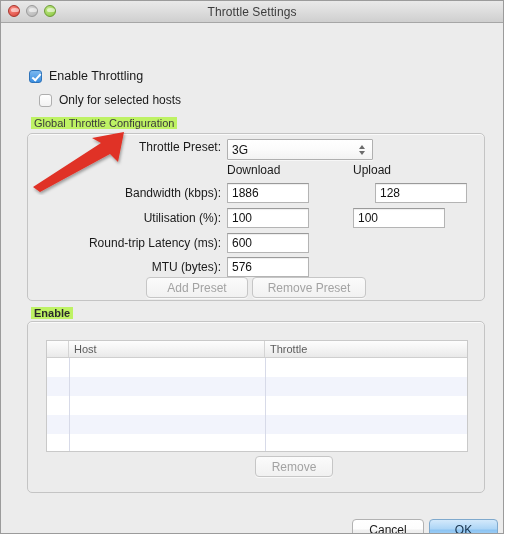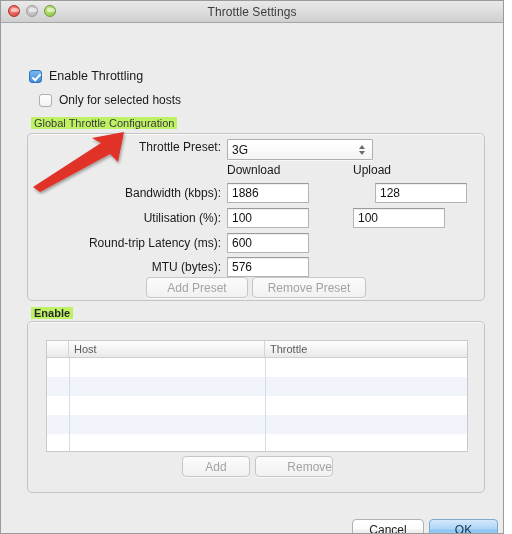--- a/index.html
+++ b/index.html
@@ -301,24 +301,21 @@
         <div class="vline" style="left:22px;"></div>
         <div class="vline" style="left:218px;"></div>
         <div class="trow odd"></div>
         <div class="trow even"></div>
         <div class="trow odd"></div>
         <div class="trow even"></div>
         <div class="trow odd"></div>
       </div>
     </div>
 
-    <div class="btn abs disabled" style="left:181px; top:433px; width:68px;">
-      <span>Add</span>
-    </div>
-    <div class="btn abs disabled" style="left:254px; top:433px; width:78px;justify-content:flex-end;">
+    <div class="btn abs disabled" style="left:254px; top:433px; width:78px;">
       <span>Remove</span>
     </div>
 
     <div class="btn abs" style="left:351px; top:496px; width:72px;">
       <span>Cancel</span>
     </div>
     <div class="btn abs default" style="left:428px; top:496px; width:69px;">
       <span>OK</span>
     </div>
 

